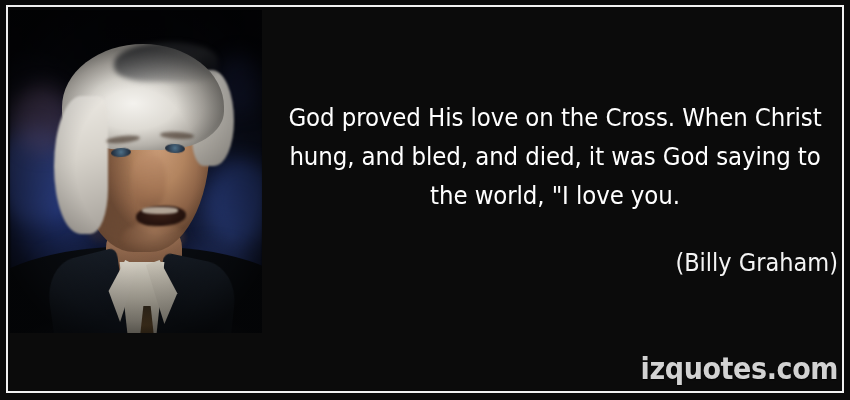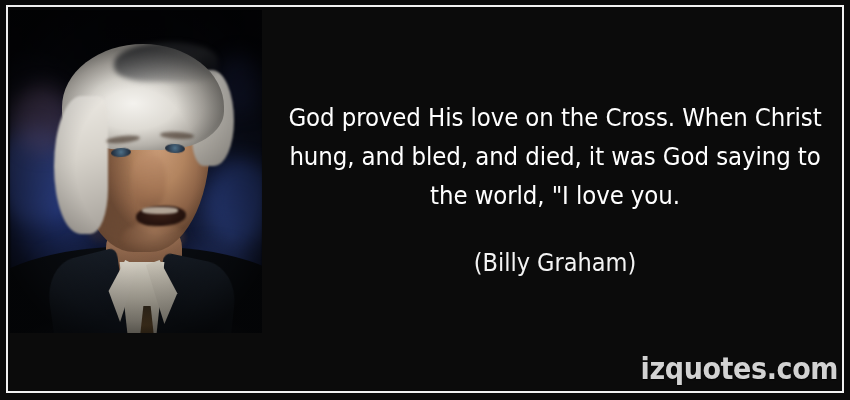--- a/index.html
+++ b/index.html
@@ -358,20 +358,21 @@
     font-weight: 400;
   }
   #quote-author {
     margin: 0;
     padding-top: 33px;
     color: #f4f4f4;
     font-family: "DejaVu Sans Condensed", "Liberation Sans Narrow", "Liberation Sans", sans-serif;
     font-size: 25px;
     line-height: 30px;
     font-weight: 400;
+    text-align: right;
   }
 
   
   #watermark {
     position: absolute;
     right: 12px;
     bottom: 14px;
     z-index: 35;
     color: #d2d2d2;
     font-family: "DejaVu Sans Condensed", "Liberation Sans Narrow", "Liberation Sans", sans-serif;

